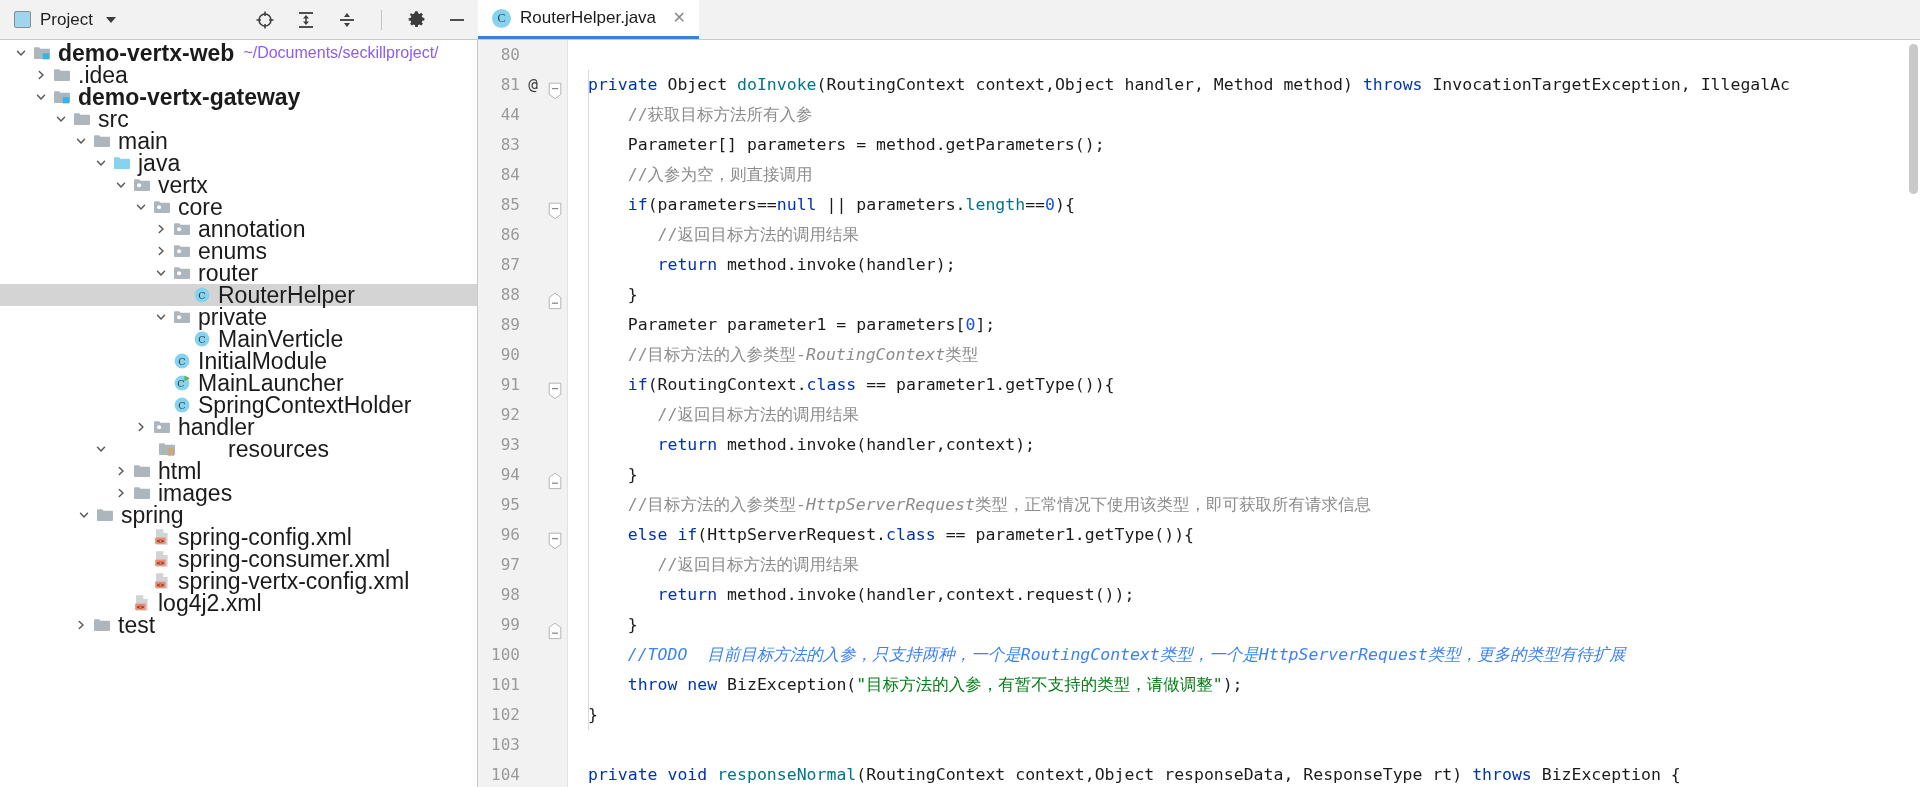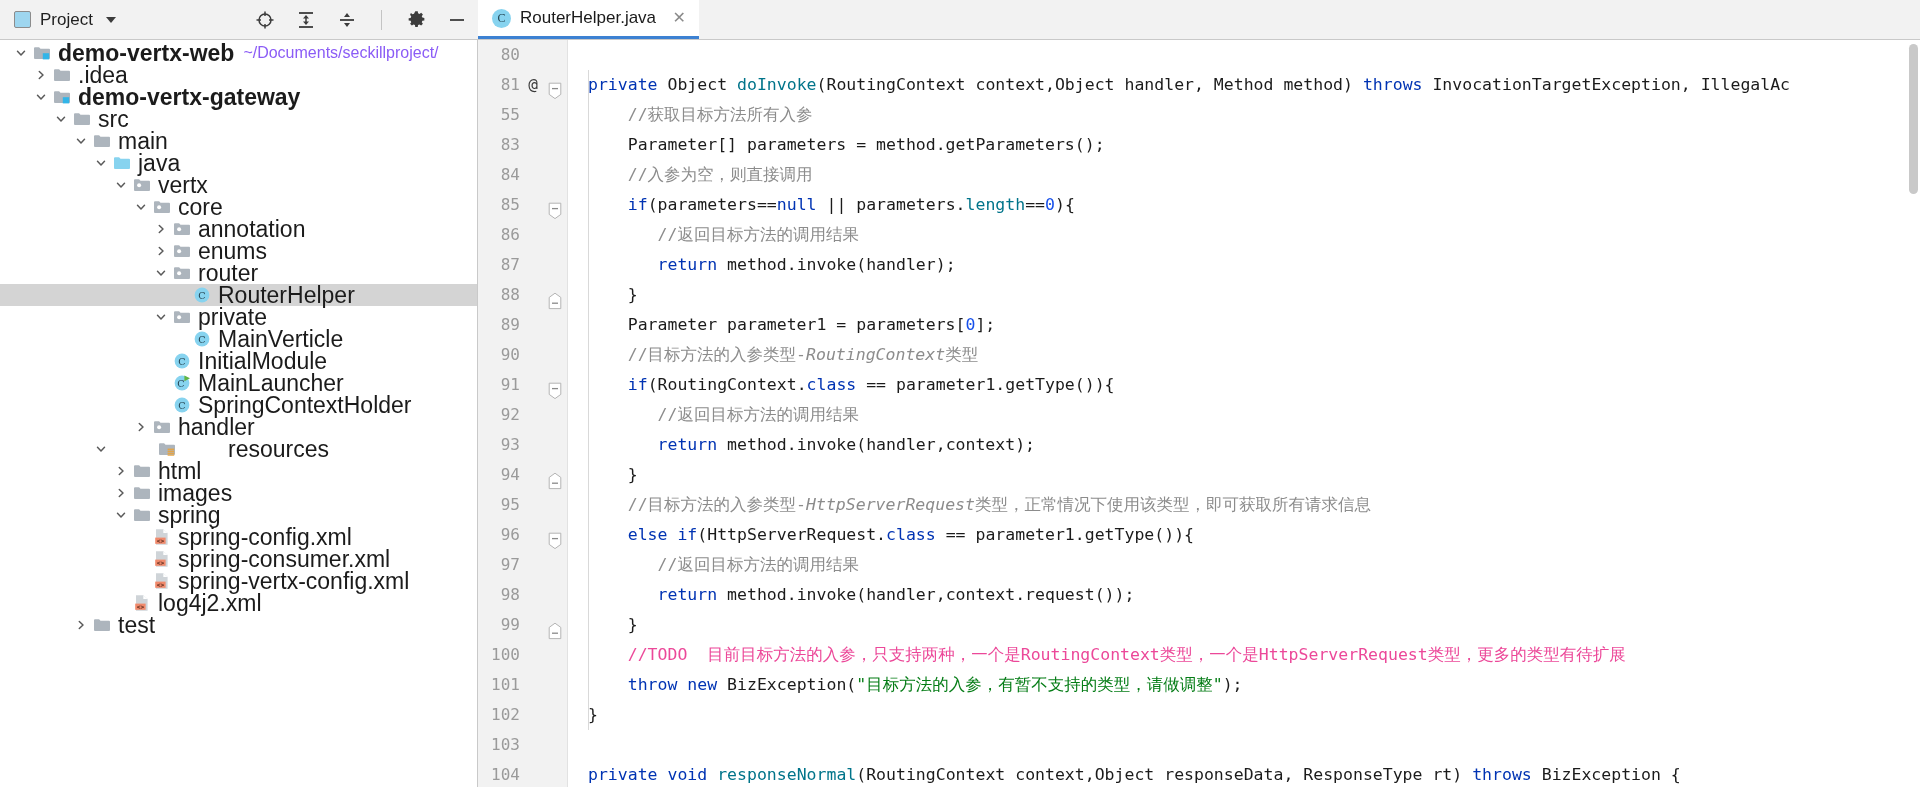--- a/index.html
+++ b/index.html
@@ -121,21 +121,21 @@
     padding-left:20px;box-sizing:border-box;
     font-family:"DejaVu Sans Mono", monospace;font-size:16.5px;color:#1b1b1b;
   }
   .indent-guide{
     position:absolute;width:1px;background:#d9d9d9;left:20px;
   }
   .kw{color:#0033b3;font-weight:normal;}
   .meth{color:#00748a;}
   .cmt{color:#8c8c8c;}
   .cmti{color:#8c8c8c;font-style:italic;}
-  .todo{color:#ec4899;}
+  .todo{color:#3b82f6;font-style:italic;}
   .str{color:#067d17;}
   .num{color:#1750eb;}
   .scroll-v{
     position:absolute;right:0;top:0;width:14px;height:100%;background:transparent;
   }
   .scroll-thumb{
     position:absolute;right:2px;top:4px;width:9px;height:150px;background:#c9c9c9;border-radius:5px;
   }
 </style>
 </head>
@@ -473,21 +473,21 @@
               <polyline points="4.3,2.5 8,6 4.3,9.5" fill="none" stroke="#5a5a5a" stroke-width="1.5" stroke-linecap="round" stroke-linejoin="round"></polyline>
             </svg>
           </span>
           <span class="ico">
             <svg width="18" height="16" viewBox="0 0 18 16">
               <path d="M1 3.2a1 1 0 0 1 1-1h4.1l1.4 1.6H16a1 1 0 0 1 1 1v8.2a1 1 0 0 1-1 1H2a1 1 0 0 1-1-1z" fill="#adb5bd"></path>
             </svg>
           </span>
           <span class="lbl">images</span>
         </div>
-        <div class="row" style="padding-left: 114px;">
+        <div class="row" style="padding-left: 77px;">
           <span class="arrow">
             <svg width="12" height="12" viewBox="0 0 12 12">
               <polyline points="2.5,4.3 6,8 9.5,4.3" fill="none" stroke="#5a5a5a" stroke-width="1.5" stroke-linecap="round" stroke-linejoin="round"></polyline>
             </svg>
           </span>
           <span class="ico">
             <svg width="18" height="16" viewBox="0 0 18 16">
               <path d="M1 3.2a1 1 0 0 1 1-1h4.1l1.4 1.6H16a1 1 0 0 1 1 1v8.2a1 1 0 0 1-1 1H2a1 1 0 0 1-1-1z" fill="#adb5bd"></path>
             </svg>
           </span>
@@ -567,21 +567,21 @@
             <span class="gnum">81</span>
             <span class="gann">@</span>
             <span class="gfold">
               <svg width="14" height="18" viewBox="0 0 14 18">
                 <path d="M1.2 1.2h11.6v11.2L7 16.6 1.2 12.4z" fill="#ffffff" stroke="#b4b4b4" stroke-width="1"></path>
                 <line x1="4" y1="6.6" x2="10" y2="6.6" stroke="#8a8a8a" stroke-width="1.3"></line>
               </svg>
             </span>
           </div>
           <div class="ln">
-            <span class="gnum">55</span>
+            <span class="gnum">44</span>
             <span class="gann"></span>
             <span class="gfold"></span>
           </div>
           <div class="ln">
             <span class="gnum">83</span>
             <span class="gann"></span>
             <span class="gfold"></span>
           </div>
           <div class="ln">
             <span class="gnum">84</span>

